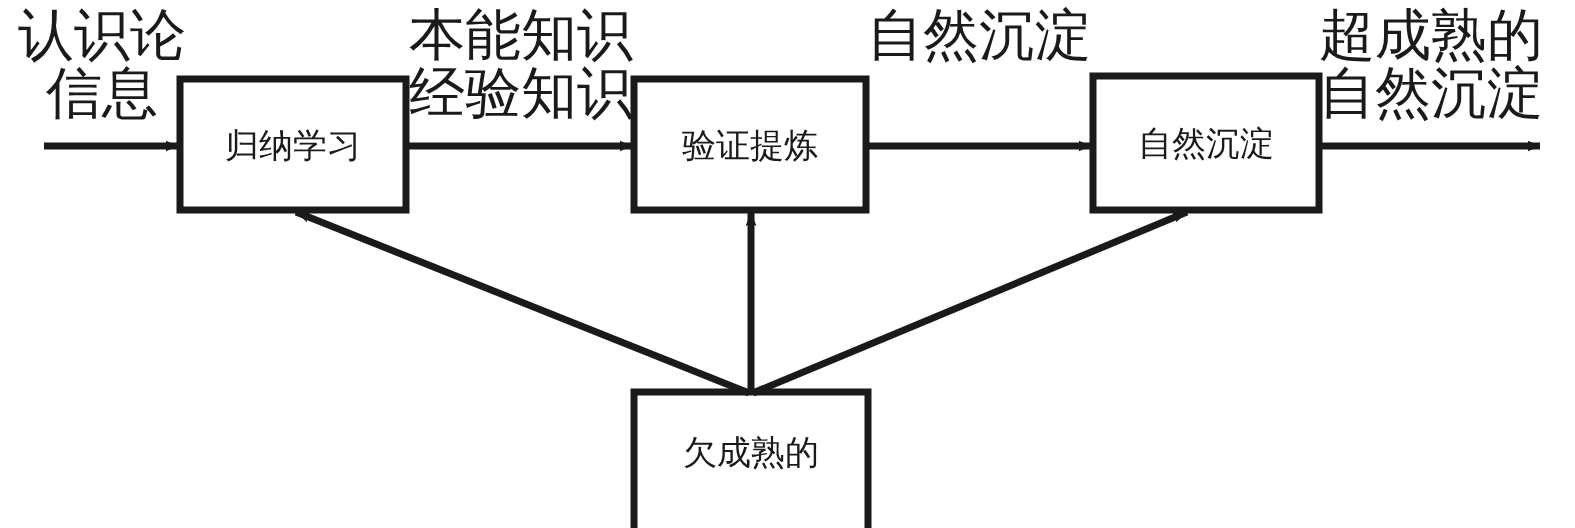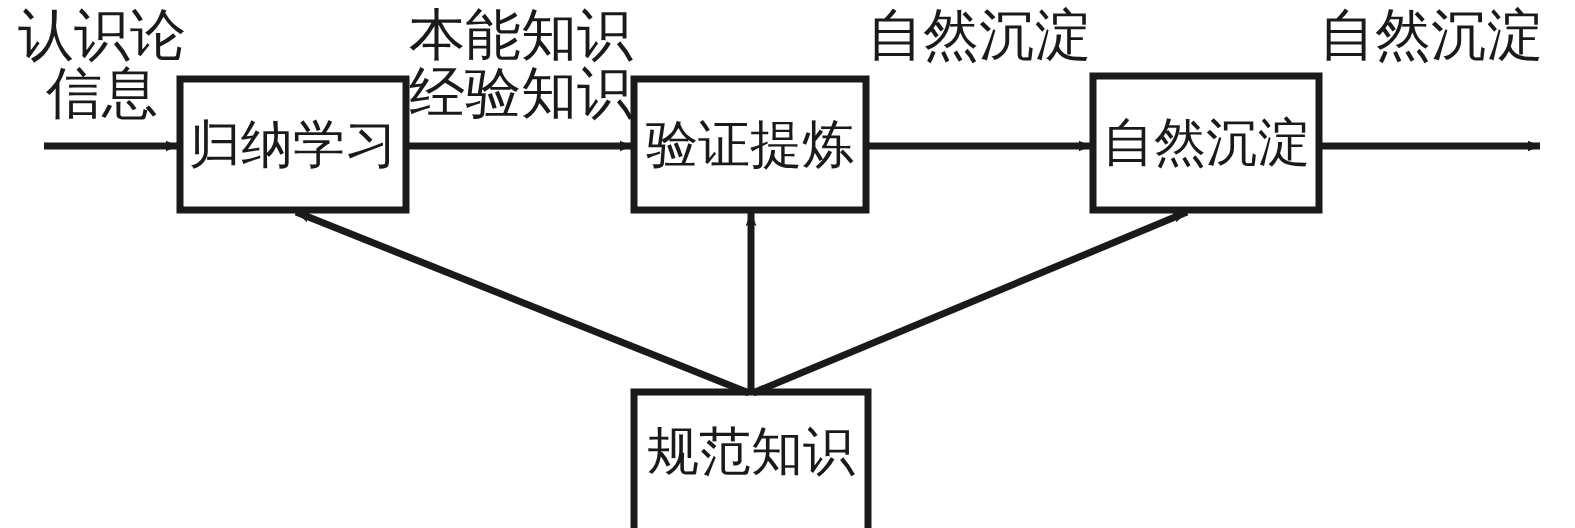--- a/index.html
+++ b/index.html
@@ -20,26 +20,26 @@
     left: 0;
     top: 0;
     width: 1575px;
     height: 528px;
   }
   .node-label {
     position: absolute;
     display: flex;
     align-items: center;
     justify-content: center;
-    font-size: 52px;
+    font-size: 34px;
     line-height: 1;
     color: #1a1a1a;
     letter-spacing: 0px;
     white-space: nowrap;
-    font-family: Liberation Serif, serif;
+    font-family: Liberation Sans, sans-serif;
   }
   .edge-label {
     position: absolute;
     font-size: 56px;
     line-height: 58px;
     color: #1a1a1a;
     white-space: nowrap;
     text-align: center;
     font-family: "DejaVu Serif", "Liberation Serif", serif;
   }
@@ -82,33 +82,34 @@
 
     <line x1="753" y1="393" x2="1187" y2="212" stroke="#1a1a1a" stroke-width="7" marker-end="url(#ah-slim)"></line>
   </svg>
 
   <div class="node-label" style="left:180px; top:79px; width:226px; height:131px;">归纳学习</div>
 
   <div class="node-label" style="left:1093px; top:76px; width:226px; height:134px;">自然沉淀</div>
 
   <div class="node-label" style="left:634px; top:79px; width:232px; height:131px;">验证提炼</div>
 
-  <div class="node-label" style="left:634px; top:392px; width:234px; height:120px;">规范知识</div>
+  <div class="node-label" style="left:634px; top:392px; width:234px; height:120px;">欠成熟的</div>
 
   <div class="edge-label" style="left:12px; top:6px; width:180px;">
     <span class="line1">认识论</span>
     <span class="line2">信息</span>
   </div>
 
   <div class="edge-label" style="left:408px; top:6px; width:226px;">
     <span class="line1">本能知识</span>
     <span class="line2">经验知识</span>
   </div>
 
   <div class="edge-label" style="left:866px; top:6px; width:226px;">
     <span class="line2">自然沉淀</span>
   </div>
 
   <div class="edge-label" style="left:1318px; top:6px; width:226px;">
+    <span class="line1">超成熟的</span>
     <span class="line2">自然沉淀</span>
   </div>
 
 </div>
 
 </body></html>

